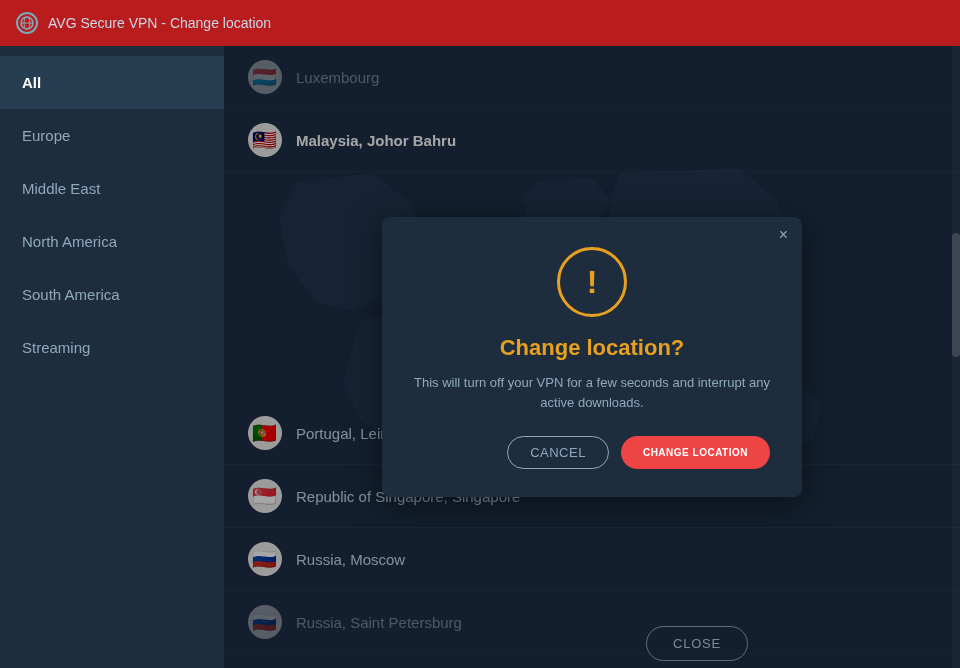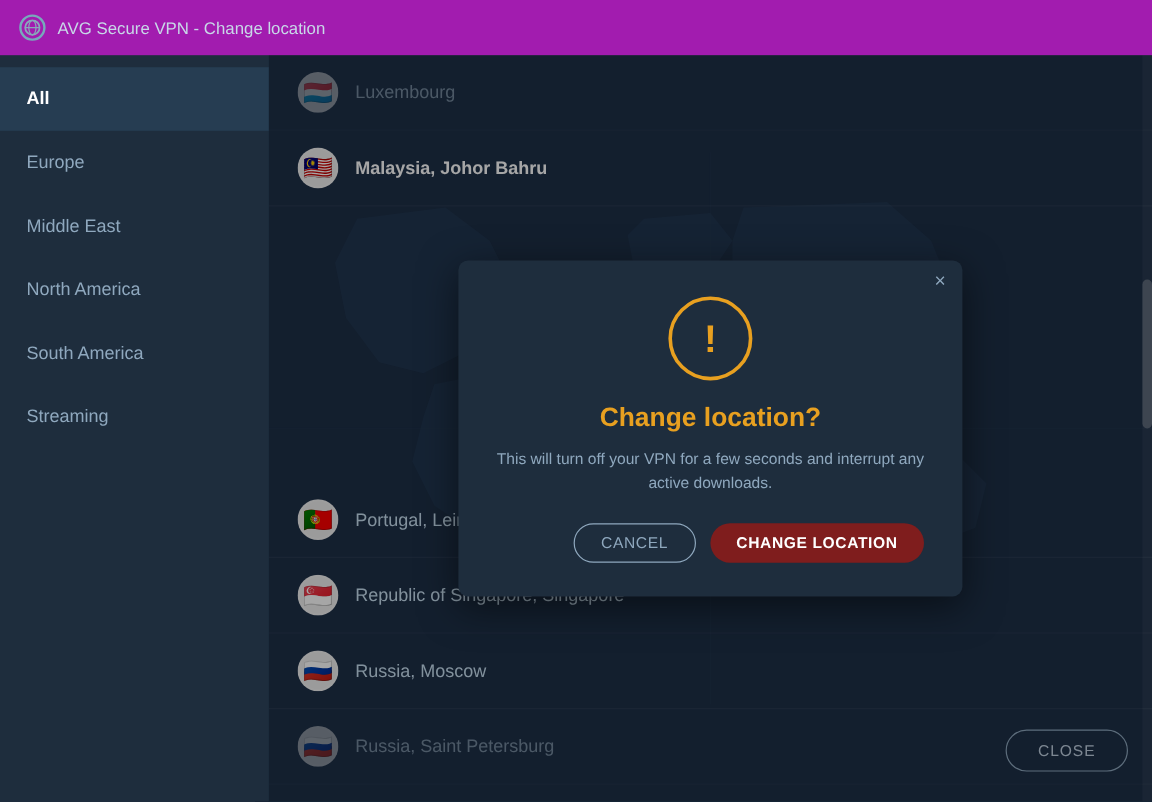--- a/index.html
+++ b/index.html
@@ -7,21 +7,21 @@
       width: 960px;
       height: 668px;
       overflow: hidden;
       font-family: 'Segoe UI', Arial, sans-serif;
       background: #1a2a3a;
       position: relative;
     }
 
     
     .title-bar {
-      background: #a21caf;
+      background: #b91c1c;
       height: 46px;
       display: flex;
       align-items: center;
       padding: 0 16px;
       gap: 10px;
       position: relative;
       z-index: 10;
     }
     .title-bar-icon {
       width: 22px;
@@ -210,39 +210,39 @@
       color: #8fa8be;
       border-radius: 20px;
       font-size: 13px;
       cursor: pointer;
       font-weight: 500;
       letter-spacing: 0.5px;
     }
     .btn-change {
       padding: 8px 22px;
       border: none;
-      background: #7f1d1d;
+      background: #ef4444;
       color: #fff;
       border-radius: 20px;
-      font-size: 13px;
+      font-size: 10px;
       cursor: pointer;
       font-weight: 600;
       letter-spacing: 0.5px;
     }
 
     
     .footer-bar {
       position: absolute;
-      bottom: 18px;
+      bottom: 0;
       right: 0;
       left: 210px;
       height: 50px;
       display: flex;
       align-items: center;
-      justify-content: flex-end;
+      justify-content: center;
       padding: 0 20px;
       z-index: 6;
       background: transparent;
     }
     .btn-close-footer {
       padding: 9px 26px;
       border: 1px solid #8fa8be;
       background: transparent;
       color: #c0d0e0;
       border-radius: 20px;

